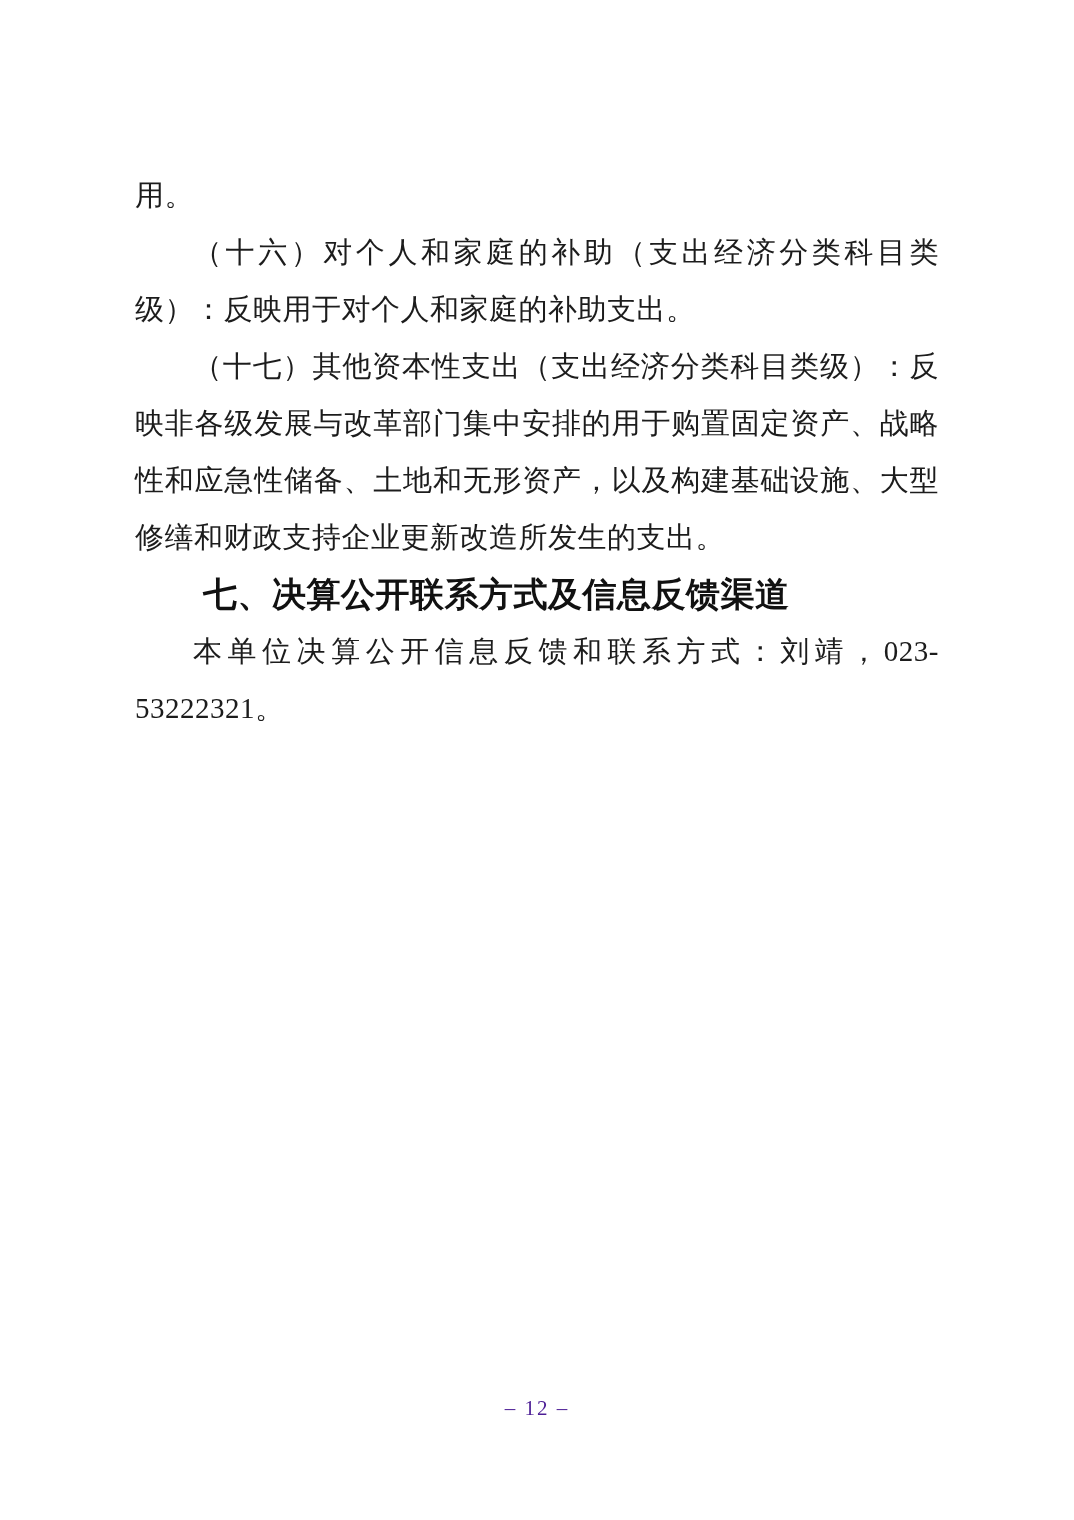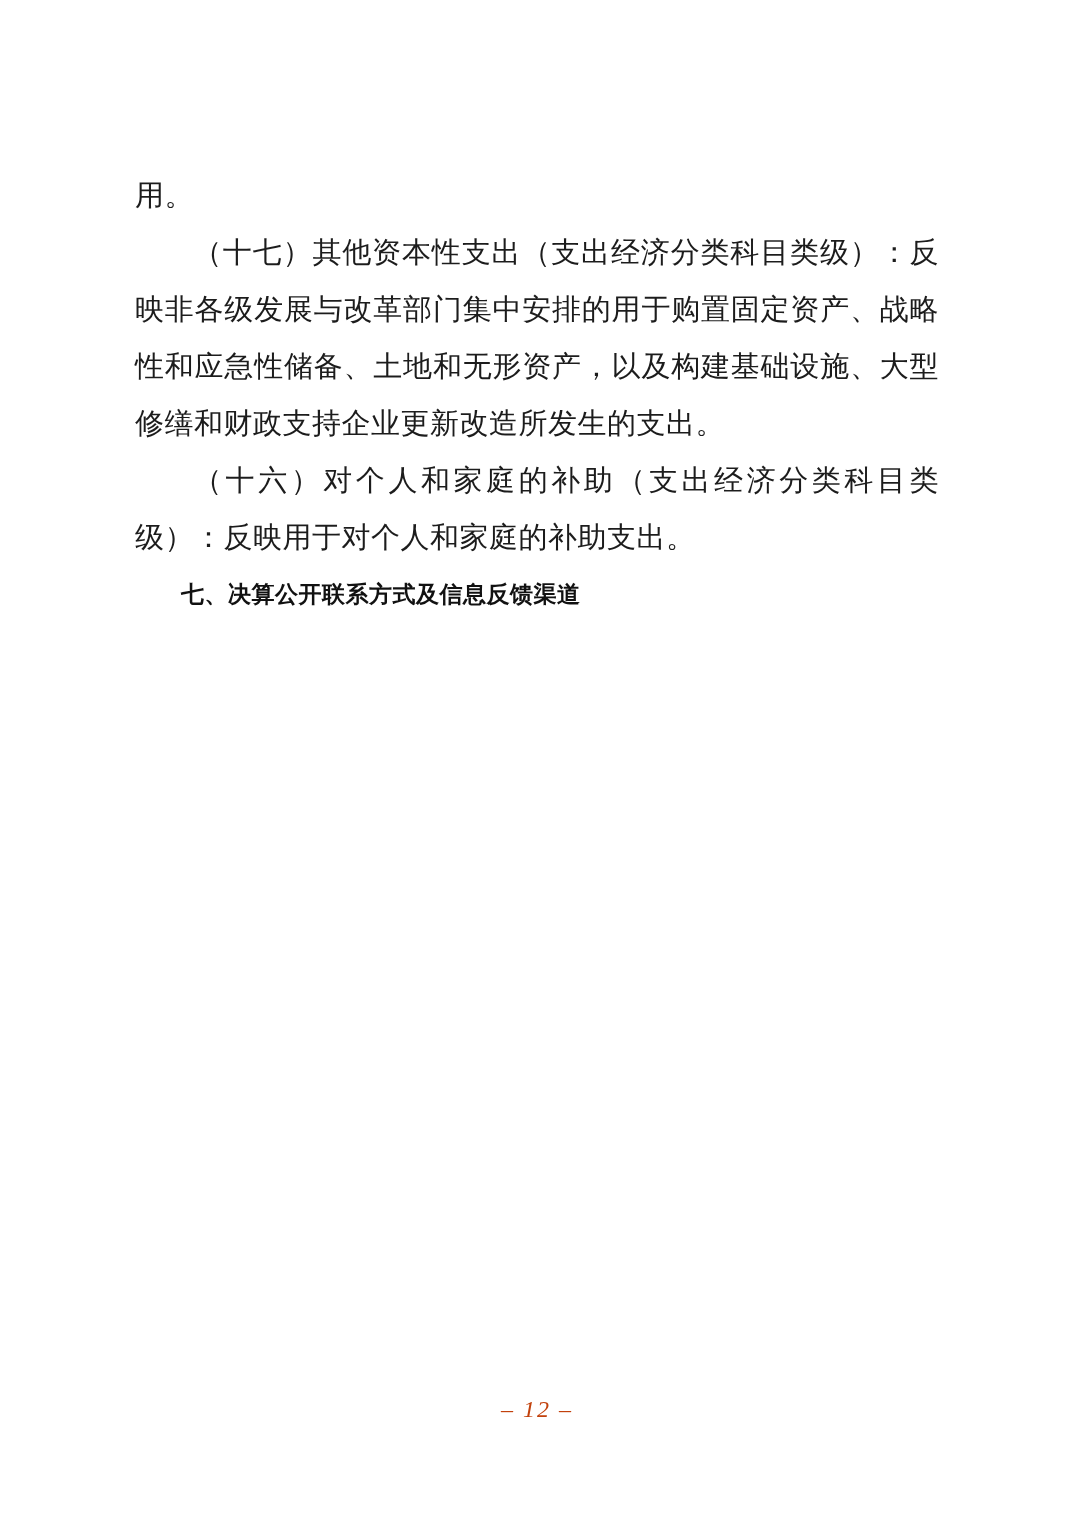--- a/index.html
+++ b/index.html
@@ -32,43 +32,43 @@
     text-indent: 2em;
     color: #1c1c1c;
   }
   .body-para.no-indent {
     text-indent: 0;
   }
   .section-heading {
     margin: 0;
     font-family: "Liberation Sans", "DejaVu Sans", sans-serif;
     font-weight: 700;
-    font-size: 23px;
+    font-size: 34px;
     line-height: 57px;
     letter-spacing: 0.5px;
     text-indent: 2em;
     color: #111111;
   }
   .page-footer {
     position: absolute;
     left: 0;
     right: 0;
     top: 1396px;
     text-align: center;
-    font-size: 24px;
+    font-size: 21px;
     letter-spacing: 2px;
-    color: #c2410c;
-    font-style: italic;
+    color: #4c1d95;
   }
 </style>
 </head>
 <body>
 
 <div class="page">
   <div class="doc-content">
     <p class="body-para no-indent">用。</p>
+    <p class="body-para">（十六）对个人和家庭的补助（支出经济分类科目类级）：反映用于对个人和家庭的补助支出。</p>
     <p class="body-para">（十七）其他资本性支出（支出经济分类科目类级）：反映非各级发展与改革部门集中安排的用于购置固定资产、战略性和应急性储备、土地和无形资产，以及构建基础设施、大型修缮和财政支持企业更新改造所发生的支出。</p>
-    <p class="body-para">（十六）对个人和家庭的补助（支出经济分类科目类级）：反映用于对个人和家庭的补助支出。</p>
     <h2 class="section-heading">七、决算公开联系方式及信息反馈渠道</h2>
+    <p class="body-para">本单位决算公开信息反馈和联系方式：刘靖，023-53222321。</p>
   </div>
 
   <div class="page-footer">– 12 –</div>
 </div>
 
 </body></html>

